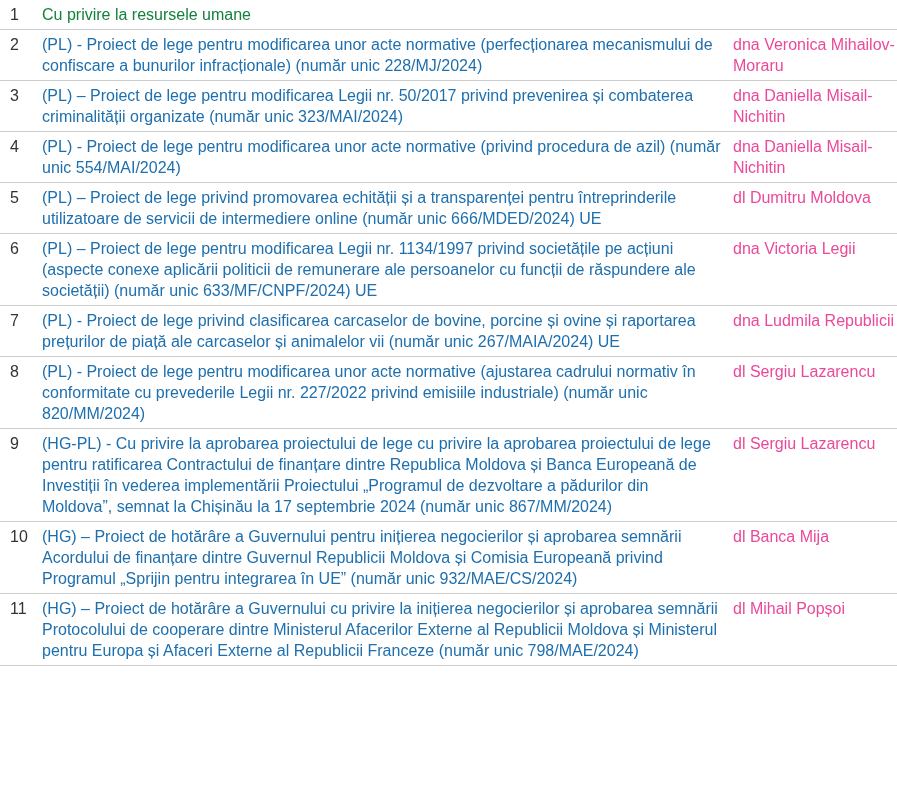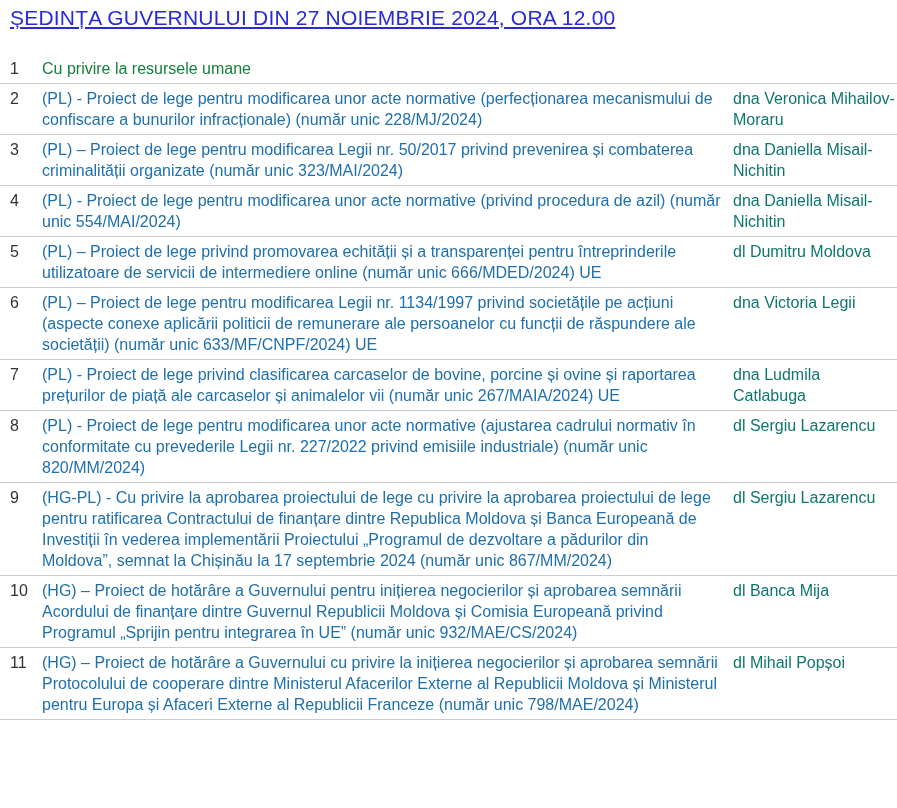--- a/index.html
+++ b/index.html
@@ -40,41 +40,40 @@
   td.num {
     width: 42px;
     padding-left: 10px;
     color: #333333;
   }
   td.desc {
     padding-right: 10px;
   }
   td.who {
     width: 164px;
-    color: #0f766e;
+    color: #ec4899;
     margin-left: 23px;
   }
   a.item-link {
     color: var(--item-link, #1e6fae);
     font-weight: 400;
     text-decoration: none;
     cursor: pointer;
   }
   a.item-link.plain {
     color: #15803d;
     font-weight: 400;
     cursor: default;
   }
 </style>
 </head>
 <body>
 
 <div class="viewport">
 
-  <h1 class="page-title"><a href="#">ȘEDINȚA GUVERNULUI DIN 27 NOIEMBRIE 2024, ORA 12.00</a></h1>
 
   <table class="agenda">
     <tbody id="agenda-body">
   <tr>
     <td class="num">1</td>
     <td class="desc"><a class="item-link plain">Cu privire la resursele umane</a></td>
     <td class="who"></td>
   </tr>
 
   <tr>
@@ -103,21 +102,21 @@
 
   <tr>
     <td class="num">6</td>
     <td class="desc"><a class="item-link" href="#">(PL) – Proiect de lege pentru modificarea Legii nr. 1134/1997 privind societățile pe acțiuni (aspecte conexe aplicării politicii de remunerare ale persoanelor cu funcții de răspundere ale societății) (număr unic 633/MF/CNPF/2024) UE</a></td>
     <td class="who">dna Victoria Legii</td>
   </tr>
 
   <tr>
     <td class="num">7</td>
     <td class="desc"><a class="item-link" href="#">(PL) - Proiect de lege privind clasificarea carcaselor de bovine, porcine și ovine și raportarea prețurilor de piață ale carcaselor și animalelor vii (număr unic 267/MAIA/2024) UE</a></td>
-    <td class="who">dna Ludmila Catlabuga</td>
+    <td class="who">dna Ludmila Republicii</td>
   </tr>
 
   <tr>
     <td class="num">8</td>
     <td class="desc"><a class="item-link" href="#">(PL) - Proiect de lege pentru modificarea unor acte normative (ajustarea cadrului normativ în conformitate cu prevederile Legii nr. 227/2022 privind emisiile industriale) (număr unic 820/MM/2024)</a></td>
     <td class="who">dl Sergiu Lazarencu</td>
   </tr>
 
   <tr>
     <td class="num">9</td>

